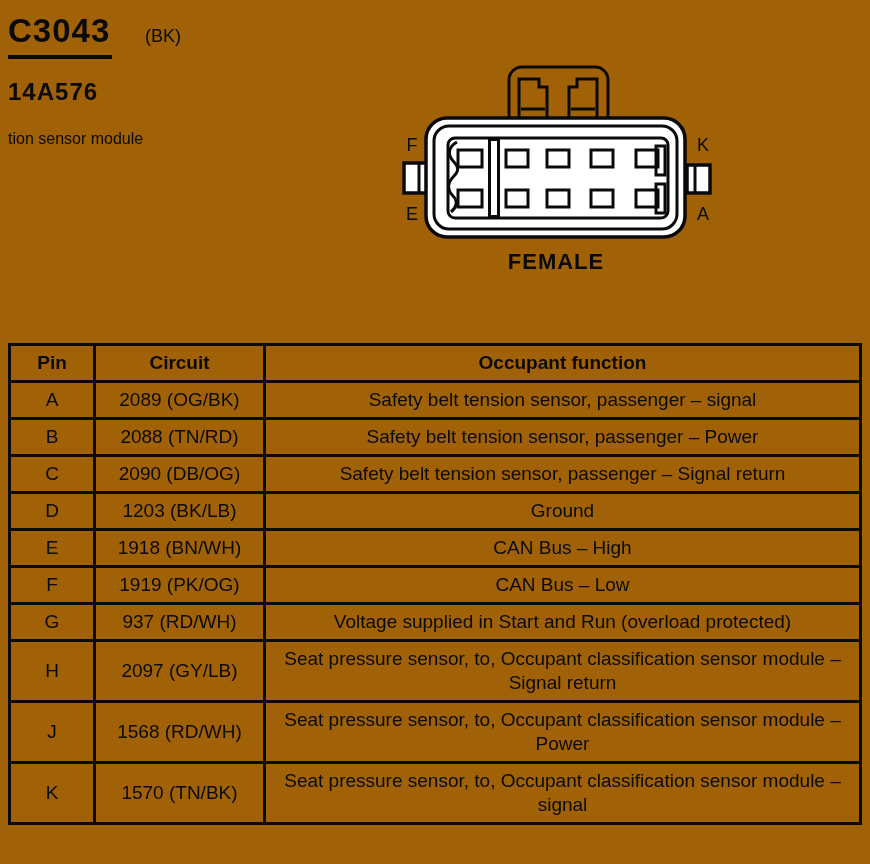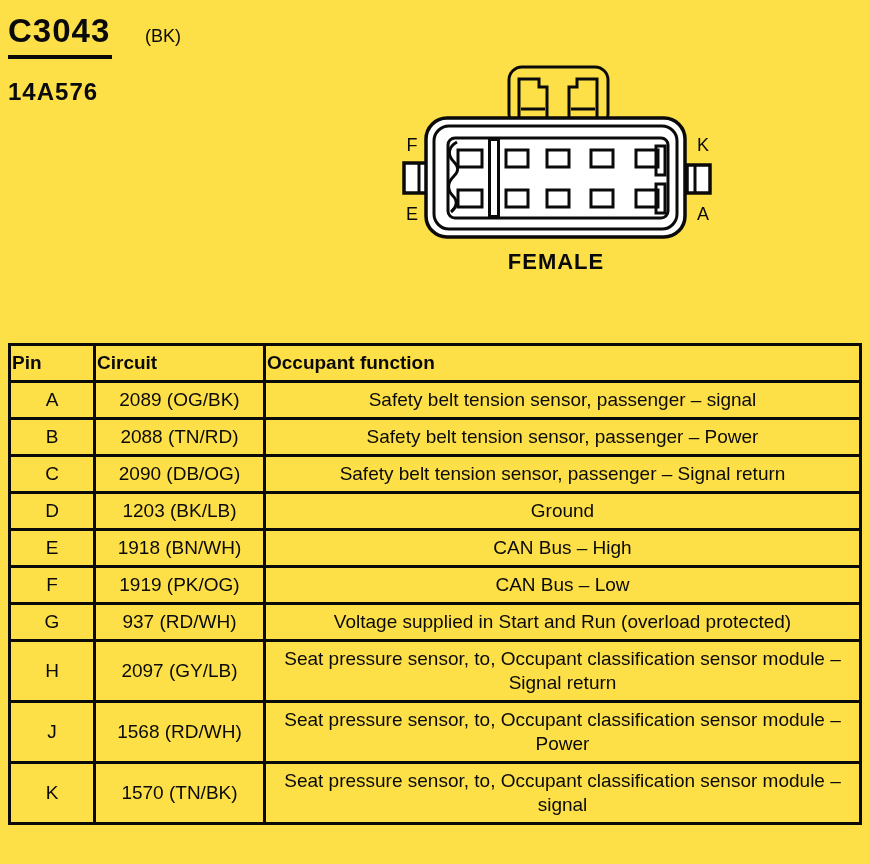--- a/index.html
+++ b/index.html
@@ -1,17 +1,17 @@
 <!DOCTYPE html>
 <html><head>
 <meta charset="utf-8">
 <style>
   html,body{margin:0;padding:0;background:#fff;}
   #page{
-    position:relative; width:870px; height:864px; background:#fde047;
+    position:relative; width:870px; height:864px; background:#a16207;
     font-family:"Liberation Sans", sans-serif; color:#0a0a0a; overflow:hidden;
   }
   
   #connector-id{
     position:absolute; left:8px; top:12px; font-size:33px; font-weight:bold;
     letter-spacing:1px; border-bottom:4px solid #0a0a0a; padding:0 2px 5px 0;
   }
   #color-code{ position:absolute; left:145px; top:26px; font-size:18px; }
   #part-number{ position:absolute; left:8px; top:78px; font-size:24px; font-weight:bold; letter-spacing:1px; }
   #description{ position:absolute; left:8px; top:127px; font-size:16px; line-height:23px; }
@@ -22,36 +22,37 @@
   #connector-svg text{ fill:#0a0a0a; font-family:"Liberation Sans", sans-serif; font-size:18px; }
   #connector-svg .caption{ font-size:22px; font-weight:bold; letter-spacing:1px; }
   
   #pin-table{
     position:absolute; left:8px; top:343px; width:854px;
     border-collapse:collapse; font-size:19px; table-layout:fixed;
   }
   #pin-table th, #pin-table td{
     border:3px solid #0a0a0a; line-height:24px; vertical-align:middle;
   }
-  #pin-table th{ font-weight:bold; text-align:left; height:32px; font-size:19px; }
+  #pin-table th{ font-weight:bold; text-align:center; height:32px; font-size:19px; }
   #pin-table td{ padding:5px 8px; }
   col.c-pin{ width:85px; }
   col.c-circuit{ width:170px; }
   td.pin-cell, td.circuit-cell{ text-align:center; }
   td.function-cell{ text-align:center; padding-left:16px; }
 </style>
 </head>
 <body>
 
 <div id="page">
 
   <div id="connector-id">C3043</div>
   <div id="color-code">(BK)</div>
   <div id="part-number">14A576</div>
   <div id="description">
+    <div>tion sensor module</div>
   </div>
 
   <svg id="connector-svg" width="320" height="235" viewBox="0 0 320 235">
 
     <g>
       <rect class="ln" x="111" y="12" width="99" height="60" rx="13"></rect>
       <path class="ln" d="M121 24 h20 v8 h8 v32 h-28 z"></path>
       <path class="ln" d="M199 24 h-20 v8 h-8 v32 h28 z"></path>
       <line class="ln" x1="123" y1="54" x2="147" y2="54" stroke-width="2.5"></line>
       <line class="ln" x1="173" y1="54" x2="197" y2="54" stroke-width="2.5"></line>

